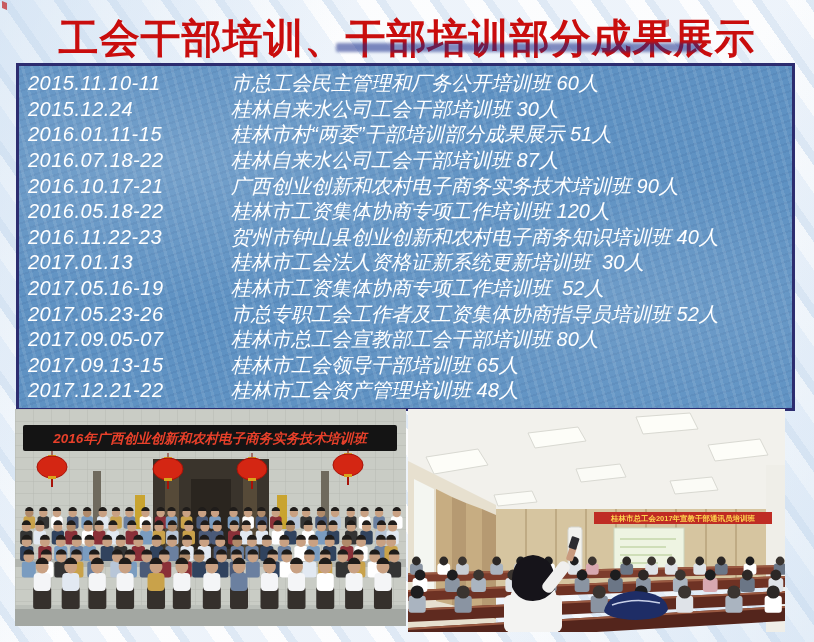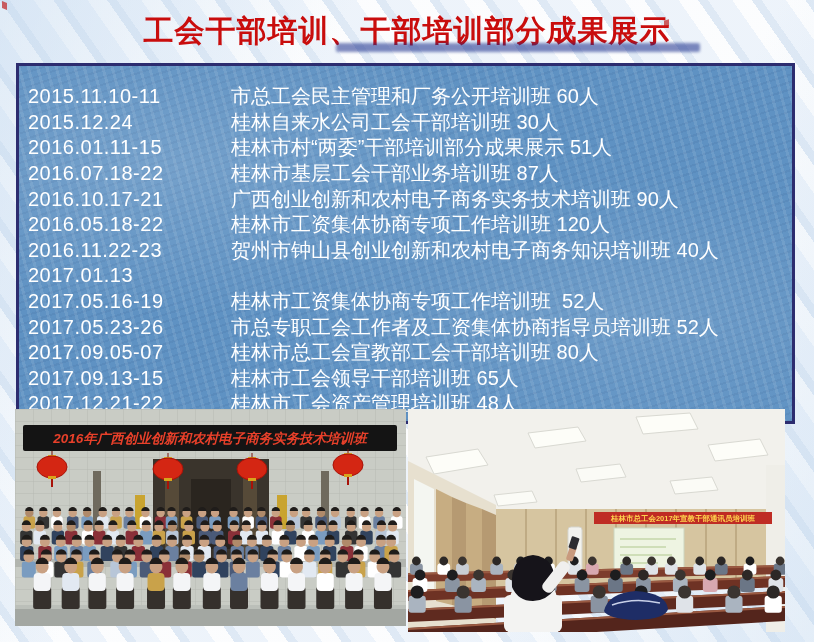--- a/index.html
+++ b/index.html
@@ -10,36 +10,36 @@
       linear-gradient(115deg, rgba(190,214,238,0.45) 0%, rgba(255,255,255,0) 32%),
       linear-gradient(295deg, rgba(190,214,238,0.40) 0%, rgba(255,255,255,0) 30%),
       repeating-linear-gradient(55deg, rgba(255,255,255,0.85) 0 16px, rgba(214,228,243,0.55) 16px 24px, rgba(239,245,252,0.75) 24px 44px),
       #e9eff7;
   }
   .corner-fleck{position:absolute;width:5px;height:7px;background:#c43a3a;opacity:.8;}
   .fleck-tl{left:2px;top:2px;transform:skewY(20deg);}
   .fleck-tr{left:664px;top:20px;transform:skewY(-15deg);}
   .title{
     position:absolute;left:0;top:11px;width:814px;text-align:center;
-    font-size:30px;font-weight:bold;color:#c90d0d;letter-spacing:1px;
+    font-size:40px;font-weight:bold;color:#c90d0d;letter-spacing:1px;
   }
   .title-watermark{
     position:absolute;left:336px;top:43px;width:364px;height:9px;
     background:rgba(24,44,138,0.55);filter:blur(1.4px);border-radius:2px;
   }
   .table-box{
     position:absolute;left:16px;top:63px;width:773px;height:337px;
     border:3px solid #2c2c6f;
     background:
       radial-gradient(ellipse at 18% 28%, rgba(255,255,255,0.14), rgba(255,255,255,0) 42%),
       radial-gradient(ellipse at 78% 70%, rgba(255,255,255,0.10), rgba(255,255,255,0) 40%),
       repeating-linear-gradient(75deg, rgba(255,255,255,0.09) 0 3px, rgba(255,255,255,0) 3px 9px),
       repeating-linear-gradient(-18deg, rgba(28,58,108,0.08) 0 2px, rgba(28,58,108,0) 2px 7px),
       #5f92c3;
-    padding-top:18px;box-sizing:content-box;
+    padding-top:5px;box-sizing:content-box;font-style:italic;
   }
   .t-row{display:flex;align-items:center;height:25.6px;color:#ffffff;font-size:20px;}
   .t-date{width:203px;padding-left:9px;flex:none;white-space:pre;letter-spacing:0.5px;}
   .t-desc{flex:1;white-space:pre;overflow:hidden;}
   .photo{position:absolute;display:block;}
   #photo-left{left:15px;top:409px;width:391px;height:217px;}
   #photo-right{left:408px;top:409px;width:377px;height:223px;}
   svg{display:block;}
 </style>
 </head>
@@ -63,40 +63,41 @@
       <span class="t-desc">桂林自来水公司工会干部培训班 30人</span>
     </div>
 
     <div class="t-row">
       <span class="t-date">2016.01.11-15</span>
       <span class="t-desc">桂林市村“两委”干部培训部分成果展示 51人</span>
     </div>
 
     <div class="t-row">
       <span class="t-date">2016.07.18-22</span>
-      <span class="t-desc">桂林市基层工会干部业务培训班 87人</span>
+      <span class="t-desc">桂林自来水公司工会干部培训班 87人</span>
     </div>
 
     <div class="t-row">
       <span class="t-date">2016.10.17-21</span>
       <span class="t-desc">广西创业创新和农村电子商务实务技术培训班 90人</span>
     </div>
 
     <div class="t-row">
       <span class="t-date">2016.05.18-22</span>
       <span class="t-desc">桂林市工资集体协商专项工作培训班 120人</span>
     </div>
 
     <div class="t-row">
       <span class="t-date">2016.11.22-23</span>
       <span class="t-desc">贺州市钟山县创业创新和农村电子商务知识培训班 40人</span>
     </div>
 
     <div class="t-row">
       <span class="t-date">2017.01.13</span>
+      <span class="t-desc">桂林市工会法人资格证新系统更新培训班  30人</span>
     </div>
 
     <div class="t-row">
       <span class="t-date">2017.05.16-19</span>
       <span class="t-desc">桂林市工资集体协商专项工作培训班  52人</span>
     </div>
 
     <div class="t-row">
       <span class="t-date">2017.05.23-26</span>
       <span class="t-desc">市总专职工会工作者及工资集体协商指导员培训班 52人</span>

